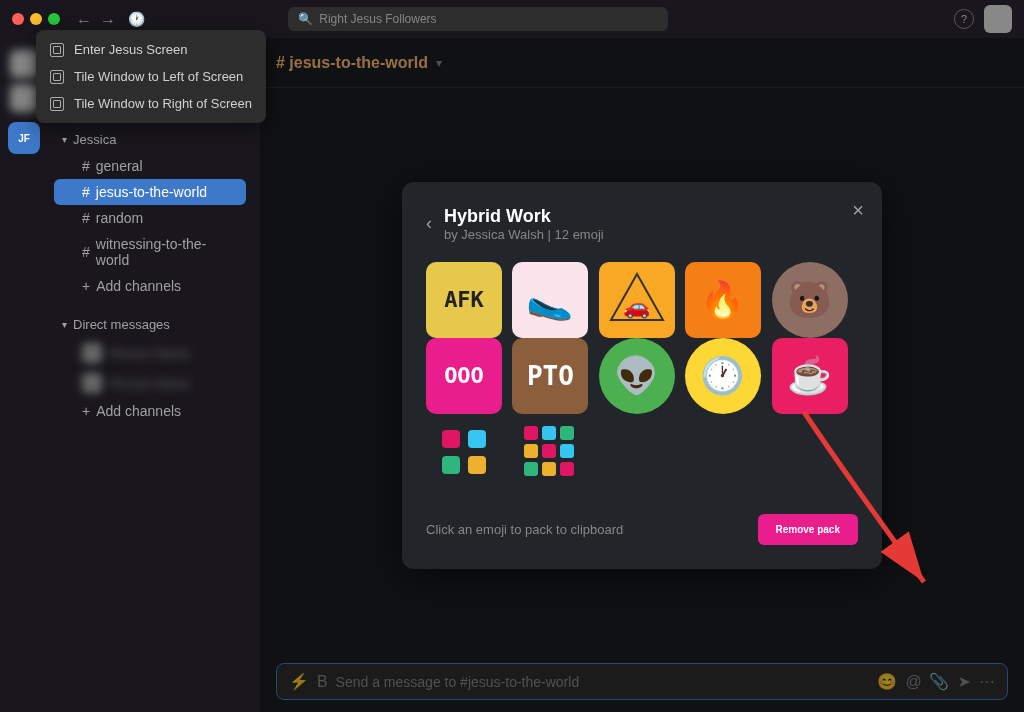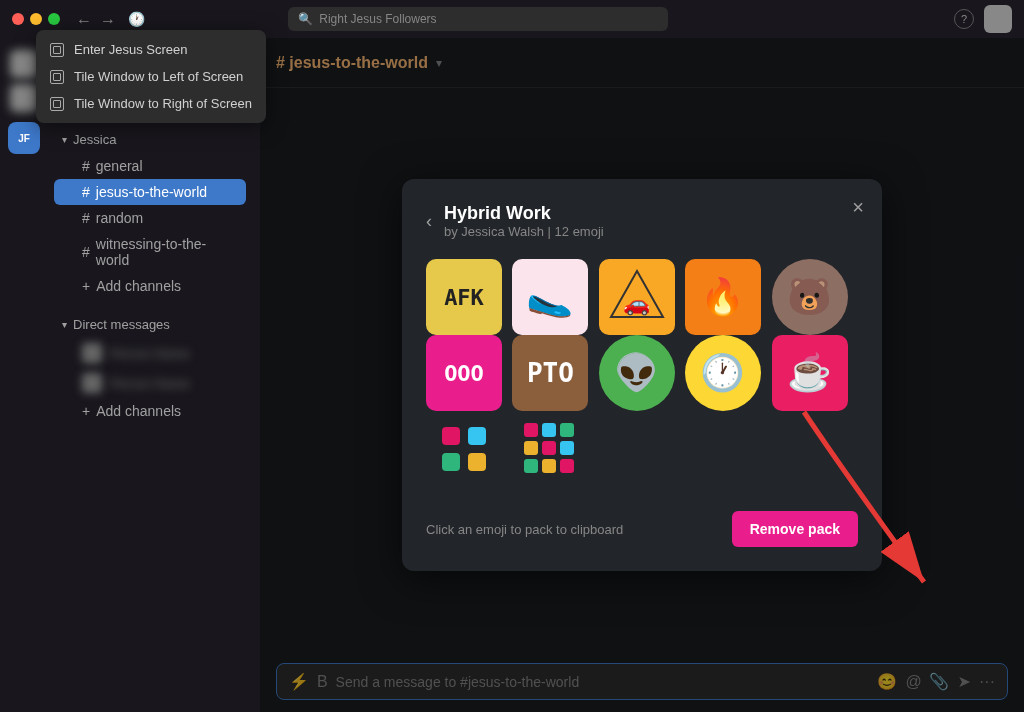--- a/index.html
+++ b/index.html
@@ -381,21 +381,21 @@
     .modal-footer-text {
       color: #868686;
       font-size: 13px;
     }
     .remove-pack-btn {
       background: #e91e8c;
       color: #fff;
       border: none;
       border-radius: 6px;
       padding: 10px 18px;
-      font-size: 14px;
+      font-size: 10px;
       font-weight: 600;
       cursor: pointer;
     }
 
     
     .red-arrow {
       position: absolute;
       bottom: 100px;
       right: 60px;
       z-index: 200;

